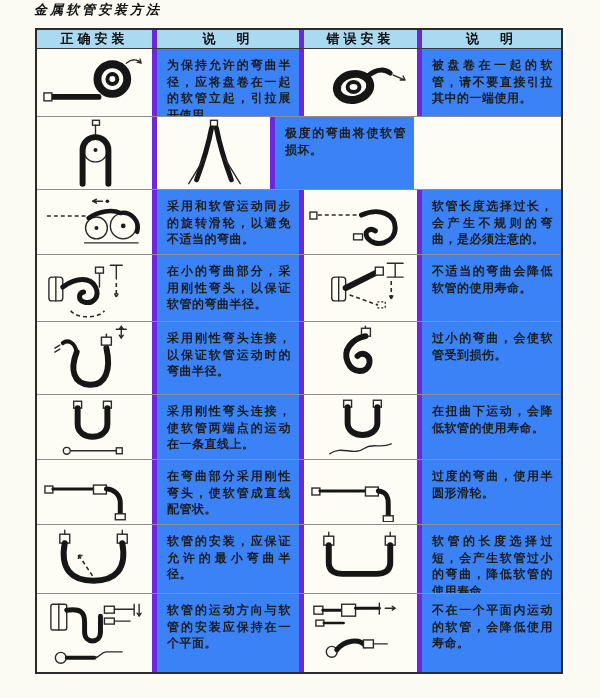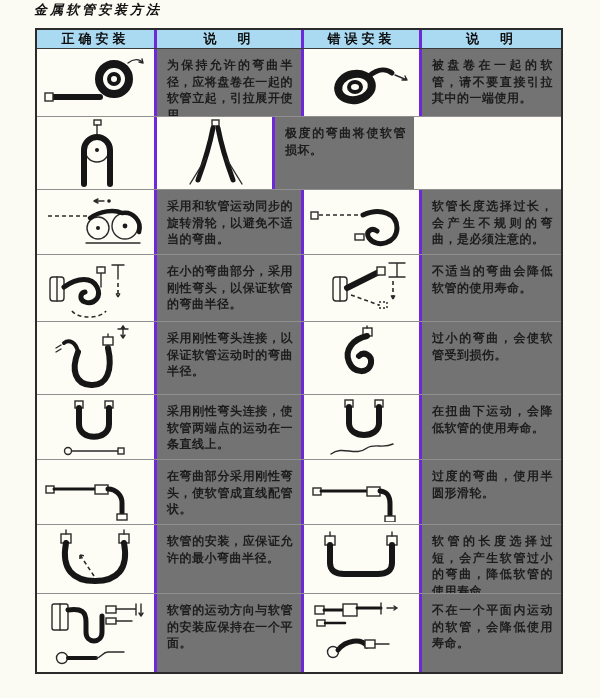--- a/index.html
+++ b/index.html
@@ -19,31 +19,31 @@
   }
   .hose-table {
     position:absolute; left:35px; top:28px; width:528px;
     border:2px solid #2b2b2b; background:#fdfdf6;
   }
   .t-row { display:flex; border-bottom:1px solid #8f8f8f; }
   .t-row:last-child { border-bottom:none; }
   .t-row.head { border-bottom:1px solid #3a3a3a; }
   .cell {
     flex:none; overflow:hidden; position:relative;
-    border-right:3px solid #6d28d9;
+    border-right:5px solid #6d28d9;
   }
   .cell:last-child { border-right:none; }
   .c1 { width:120px; } .c2 { width:147px; } .c3 { width:118px; } .c4 { width:139px; }
   .head .cell {
     background:#a9daf2; display:flex; align-items:center; justify-content:center;
     font-size:13px; font-weight:bold; letter-spacing:4px; color:#0d0d0d;
   }
   .img-cell { background:#fdfdf6; display:flex; align-items:center; justify-content:center; }
   .desc-cell {
-    background:#737373; padding:8px 8px 2px 10px;
+    background:#3b82f6; padding:8px 8px 2px 10px;
     font-size:12px; font-weight:bold; line-height:16.5px;
     letter-spacing:0.5px; text-align:justify; color:#1c1c1c;
   }
   svg { display:block; }
   .hose { stroke:#161616; fill:none; stroke-linecap:round; stroke-linejoin:round; }
   .thin { stroke:#2a2a2a; fill:none; stroke-width:1.4; stroke-linecap:round; }
   .dash { stroke:#2a2a2a; fill:none; stroke-width:1.6; stroke-dasharray:4 3; }
   .fit  { stroke:#2a2a2a; fill:#fdfdf6; stroke-width:1.4; }
   .dot  { fill:#1b1b1b; stroke:none; }
 </style>

